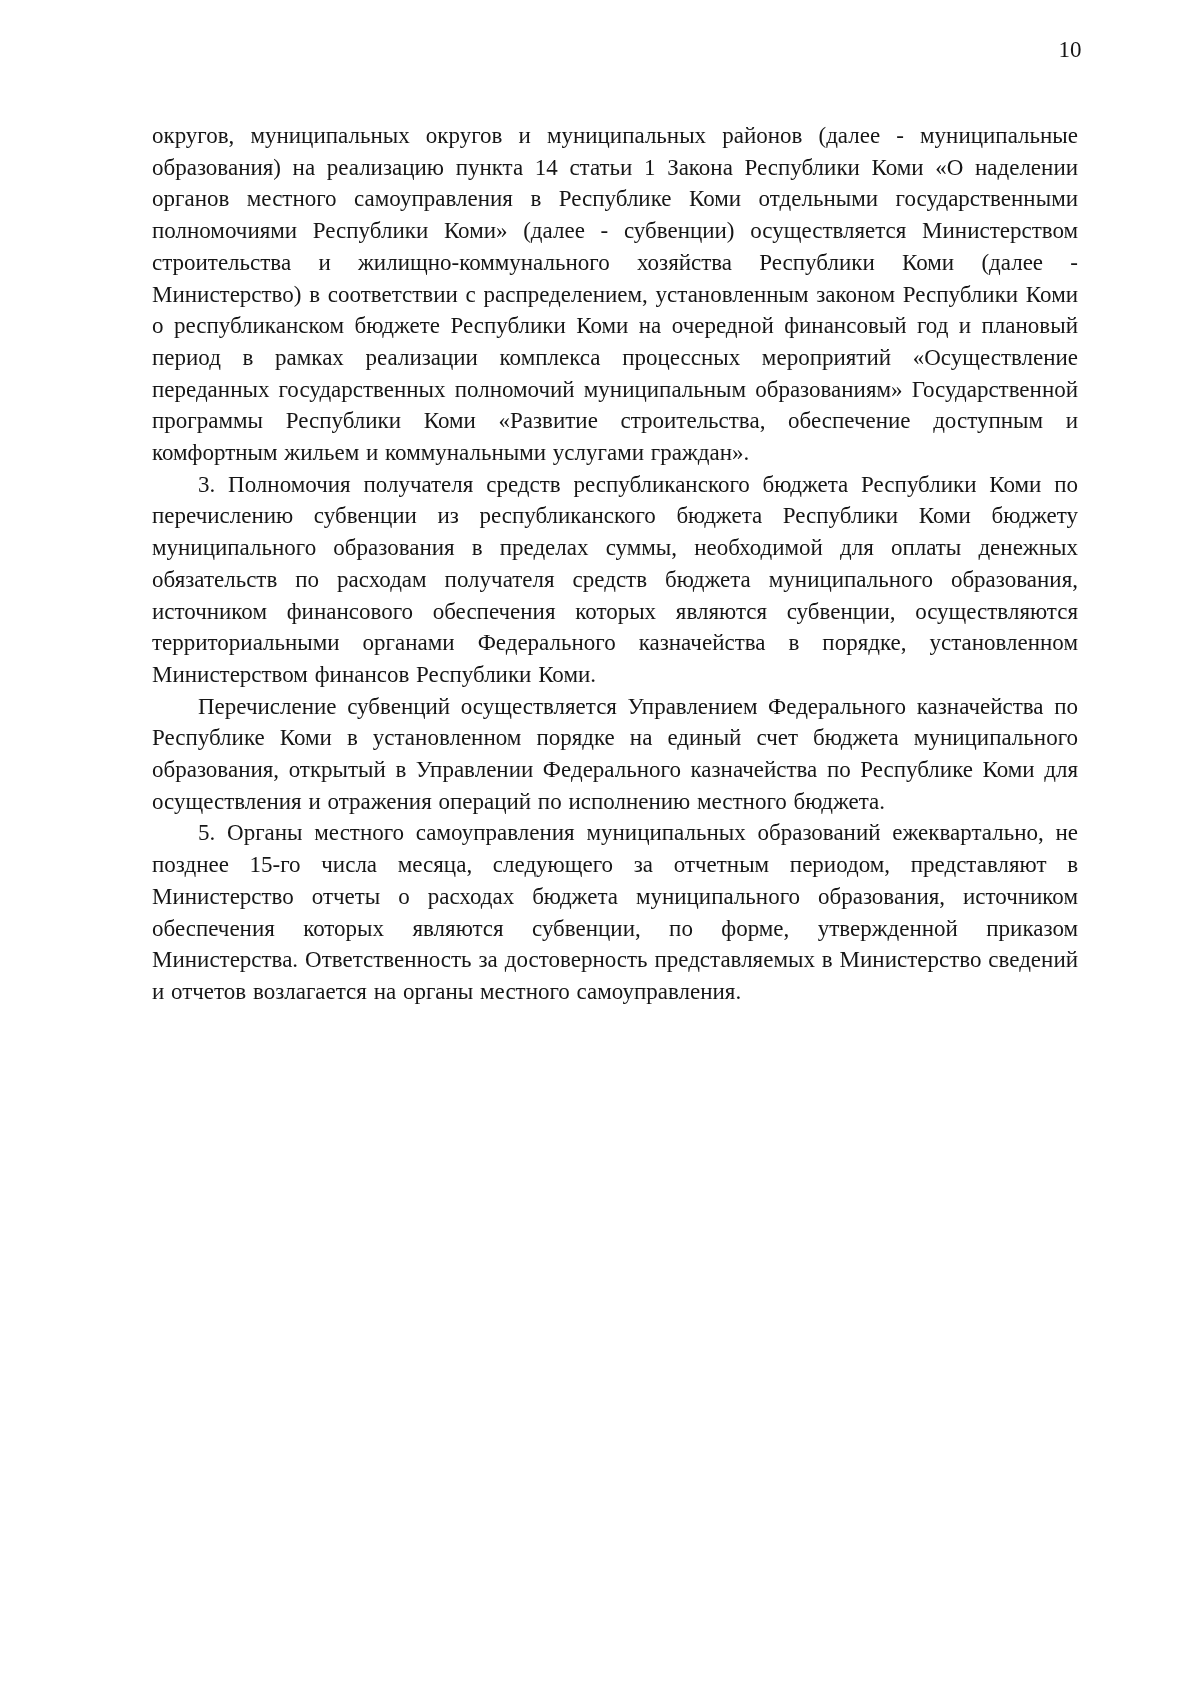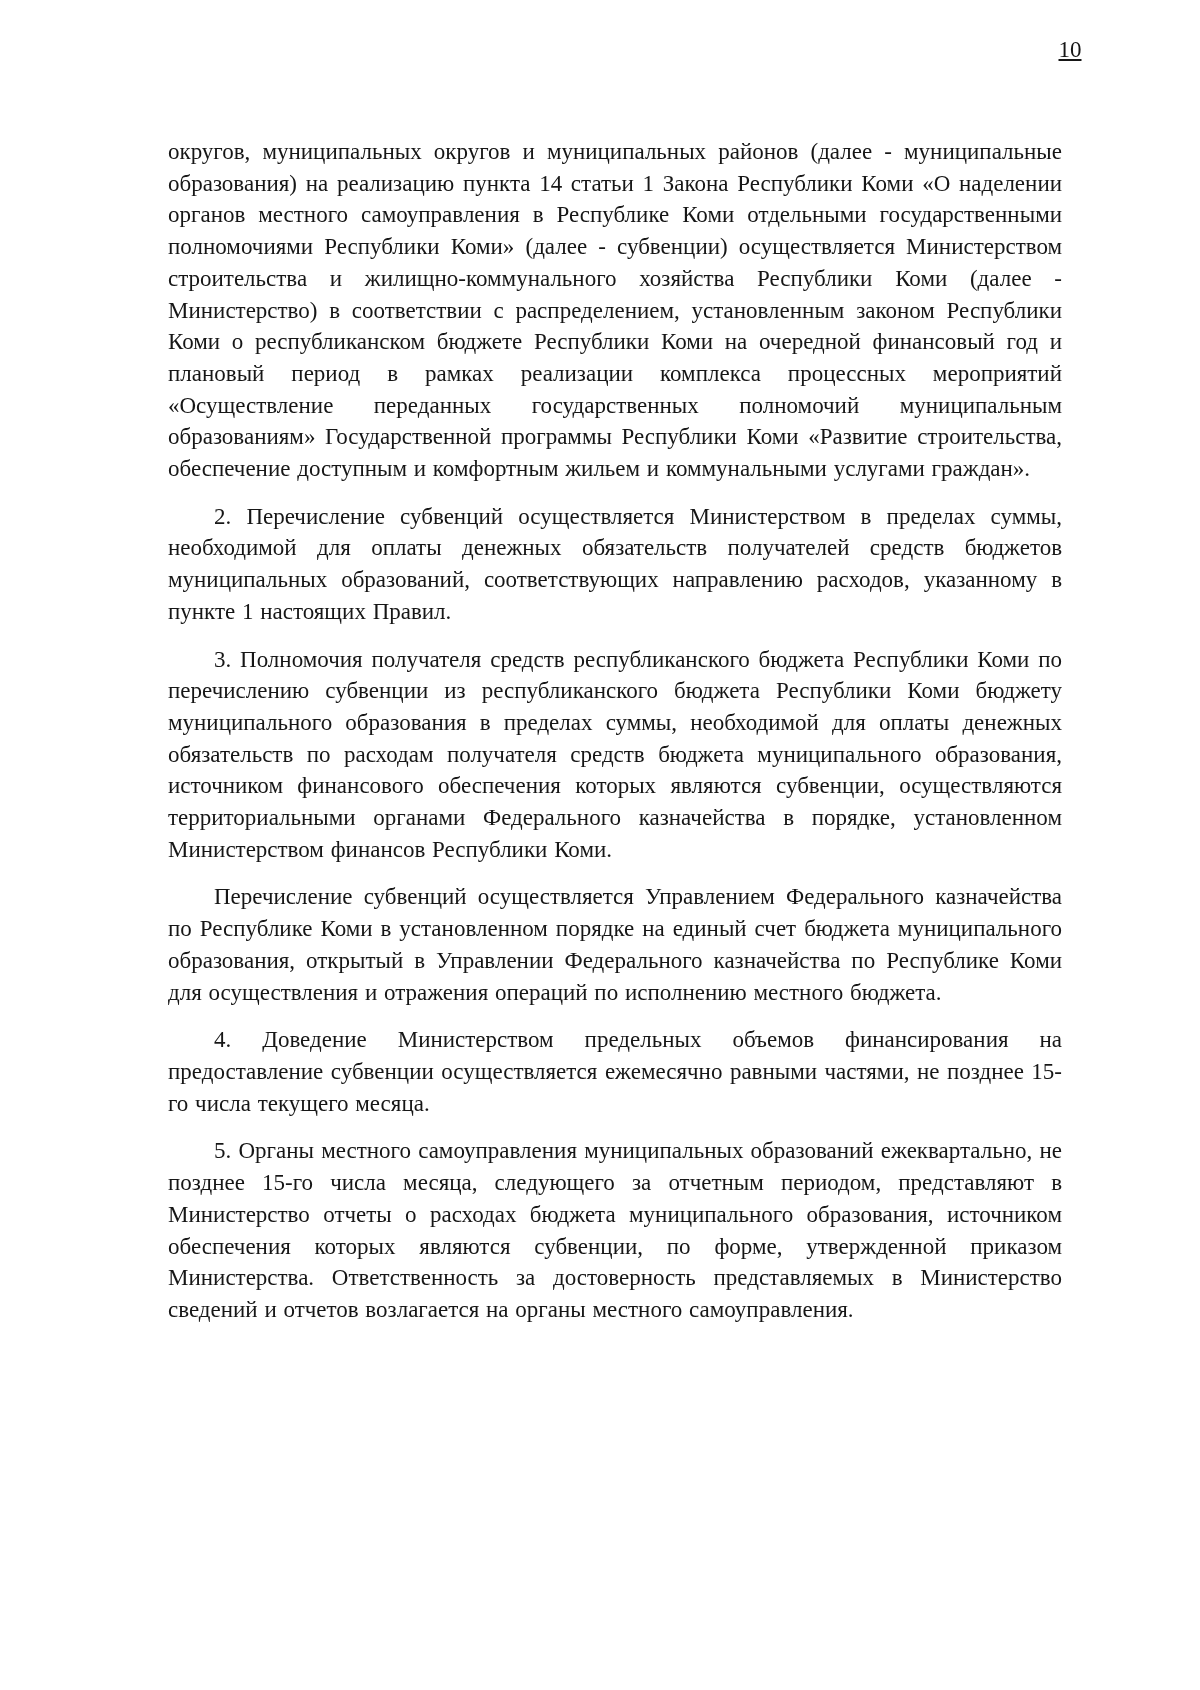--- a/index.html
+++ b/index.html
@@ -18,47 +18,44 @@
   }
   .page-number {
     position: absolute;
     top: 36px;
     left: 1046px;
     width: 48px;
     font-size: 23px;
     line-height: 28px;
     text-align: center;
     color: #161616;
-    text-decoration: underline;
   }
   .text-block {
     position: absolute;
     top: 120px;
     left: 152px;
     width: 926px;
     font-size: 23px;
     line-height: 31.7px;
     text-align: justify;
   }
   .text-block p {
-    margin: 16px;
+    margin: 0;
     padding: 0;
     word-spacing: 1px;
   }
   .text-block p.indent {
     text-indent: 46px;
   }
 </style>
 </head>
 <body>
 
 <div class="page">
   <div class="page-number">10</div>
 
   <div class="text-block">
     <p>округов, муниципальных округов и муниципальных районов (далее - муниципальные образования) на реализацию пункта 14 статьи 1 Закона Республики Коми «О наделении органов местного самоуправления в Республике Коми отдельными государственными полномочиями Республики Коми» (далее - субвенции) осуществляется Министерством строительства и жилищно-коммунального хозяйства Республики Коми (далее - Министерство) в соответствии с распределением, установленным законом Республики Коми о республиканском бюджете Республики Коми на очередной финансовый год и плановый период в рамках реализации комплекса процессных мероприятий «Осуществление переданных государственных полномочий муниципальным образованиям» Государственной программы Республики Коми «Развитие строительства, обеспечение доступным и комфортным жильем и коммунальными услугами граждан».</p>
-    <p class="indent">2. Перечисление субвенций осуществляется Министерством в пределах суммы, необходимой для оплаты денежных обязательств получателей средств бюджетов муниципальных образований, соответствующих направлению расходов, указанному в пункте 1 настоящих Правил.</p>
     <p class="indent">3. Полномочия получателя средств республиканского бюджета Республики Коми по перечислению субвенции из республиканского бюджета Республики Коми бюджету муниципального образования в пределах суммы, необходимой для оплаты денежных обязательств по расходам получателя средств бюджета муниципального образования, источником финансового обеспечения которых являются субвенции, осуществляются территориальными органами Федерального казначейства в порядке, установленном Министерством финансов Республики Коми.</p>
     <p class="indent">Перечисление субвенций осуществляется Управлением Федерального казначейства по Республике Коми в установленном порядке на единый счет бюджета муниципального образования, открытый в Управлении Федерального казначейства по Республике Коми для осуществления и отражения операций по исполнению местного бюджета.</p>
-    <p class="indent">4. Доведение Министерством предельных объемов финансирования на предоставление субвенции осуществляется ежемесячно равными частями, не позднее 15-го числа текущего месяца.</p>
     <p class="indent">5. Органы местного самоуправления муниципальных образований ежеквартально, не позднее 15-го числа месяца, следующего за отчетным периодом, представляют в Министерство отчеты о расходах бюджета муниципального образования, источником обеспечения которых являются субвенции, по форме, утвержденной приказом Министерства. Ответственность за достоверность представляемых в Министерство сведений и отчетов возлагается на органы местного самоуправления.</p>
   </div>
 </div>
 
 </body></html>

